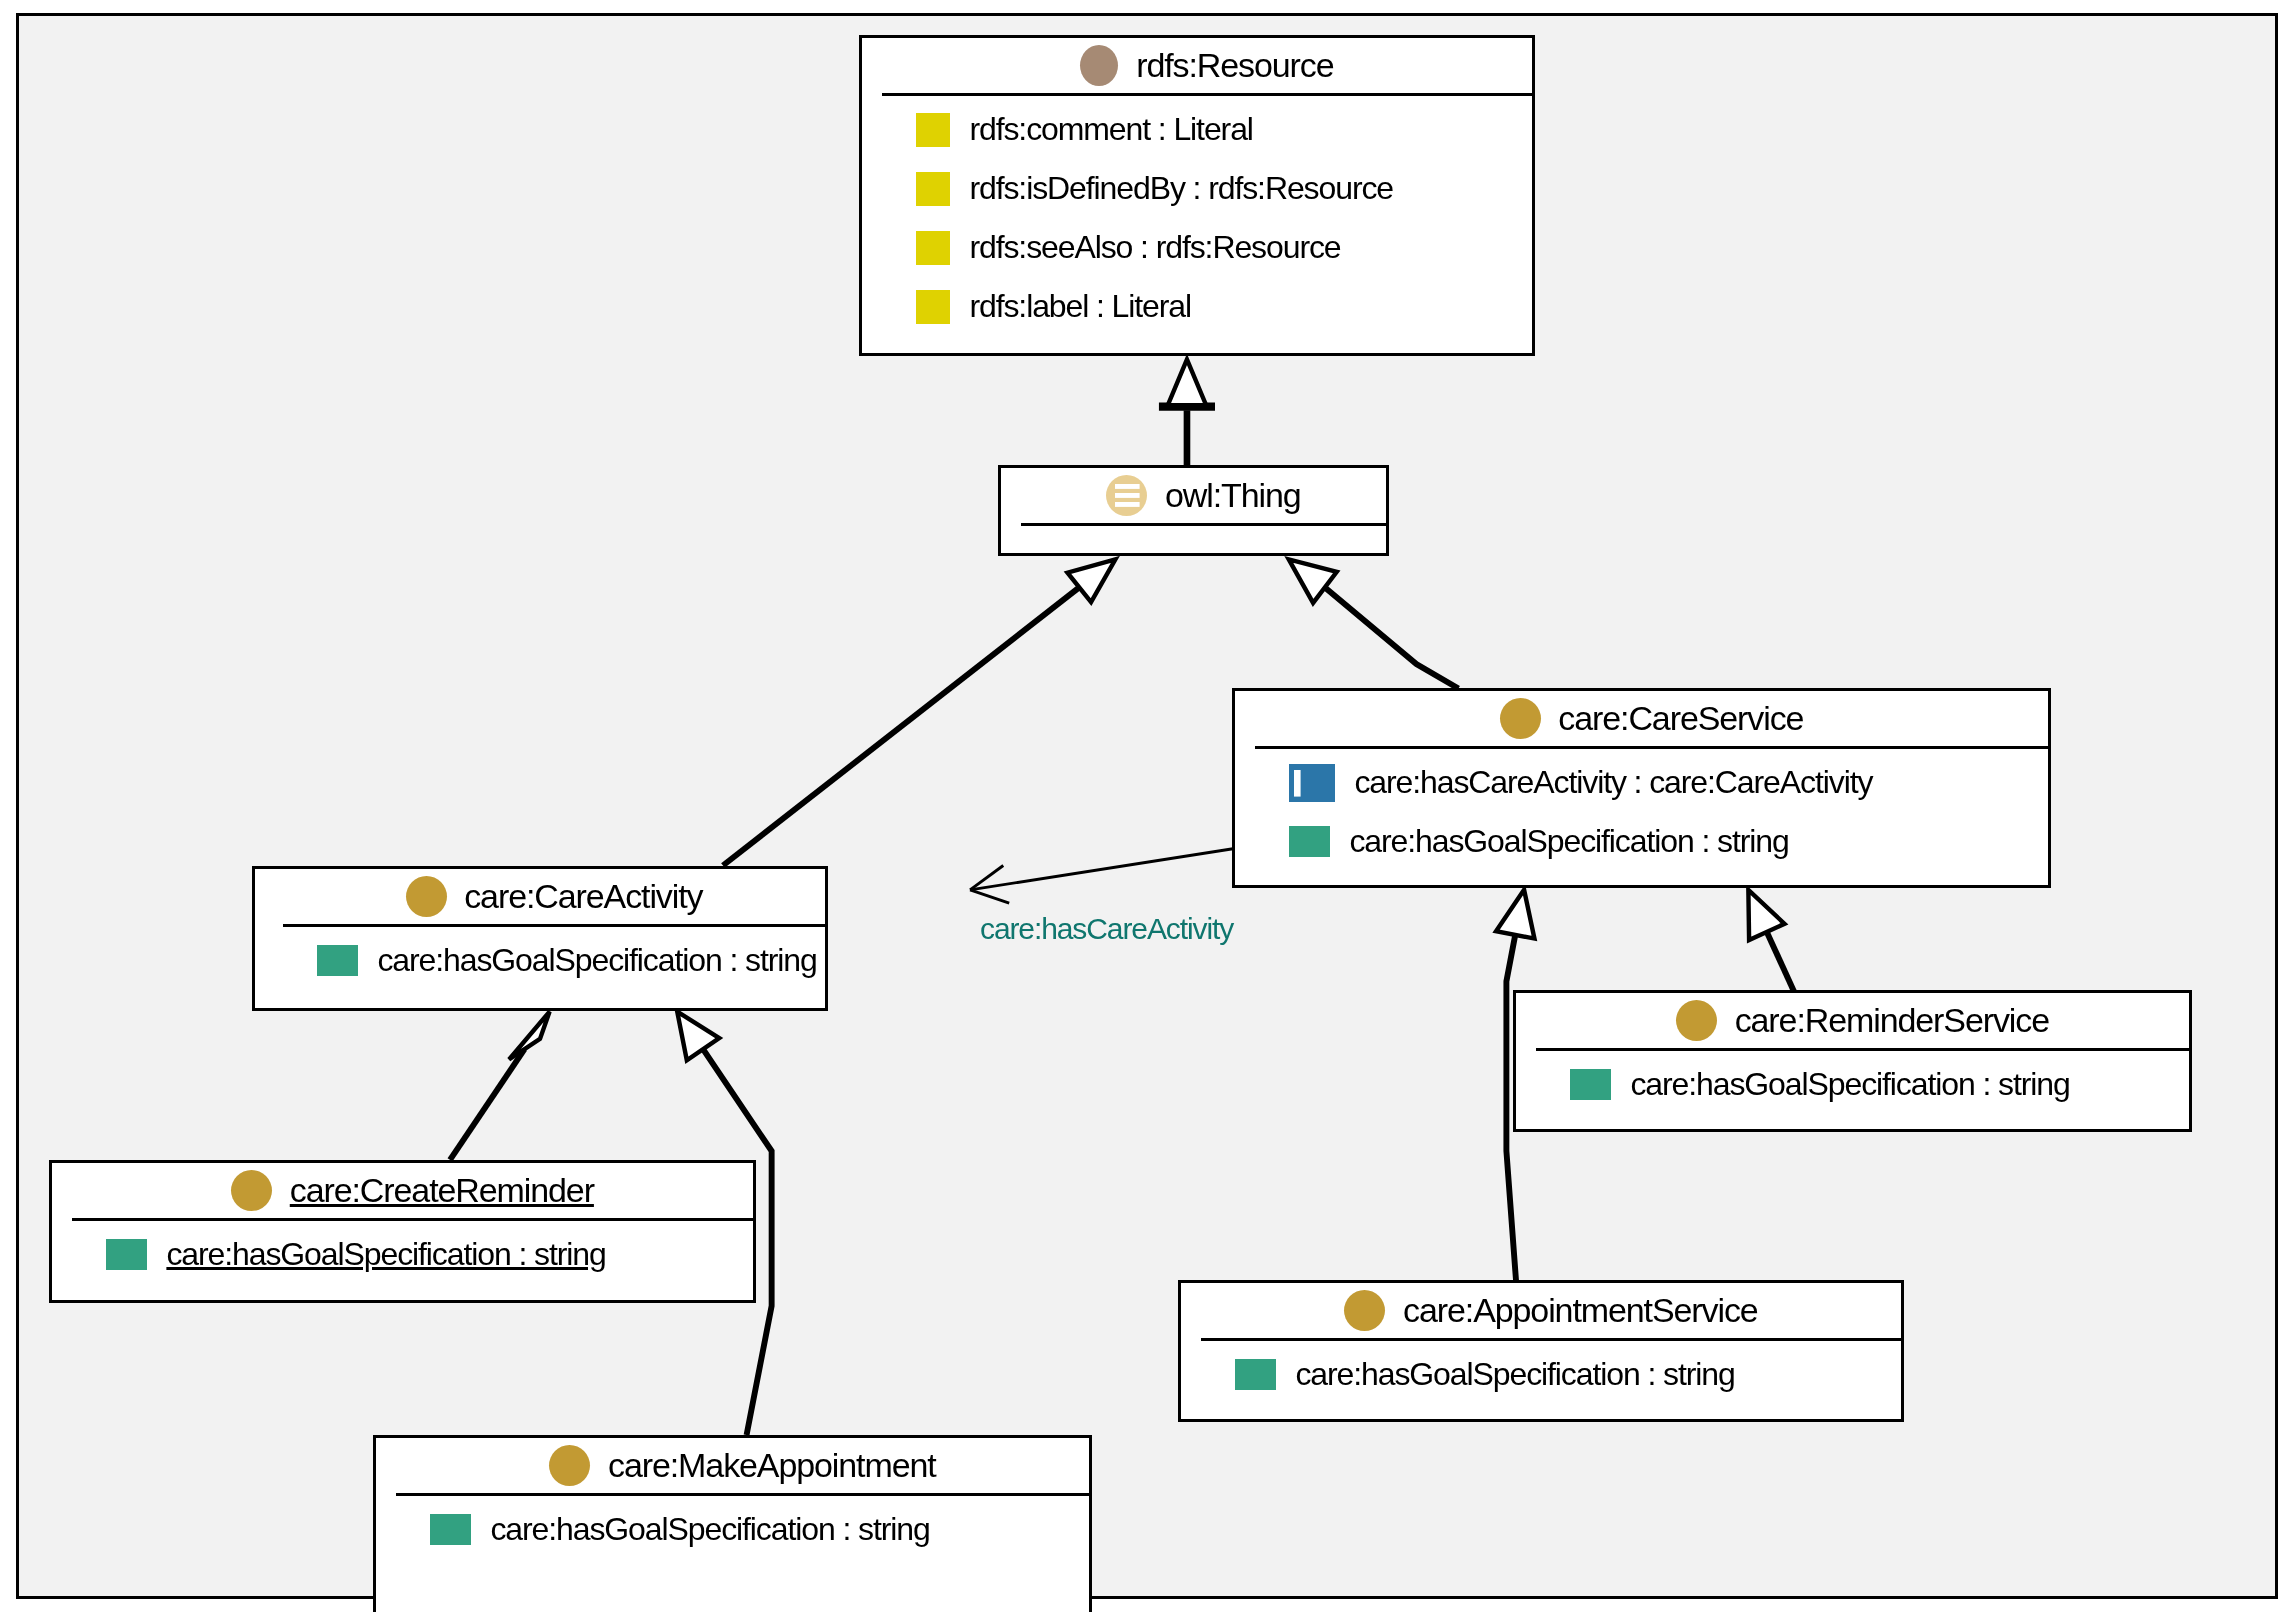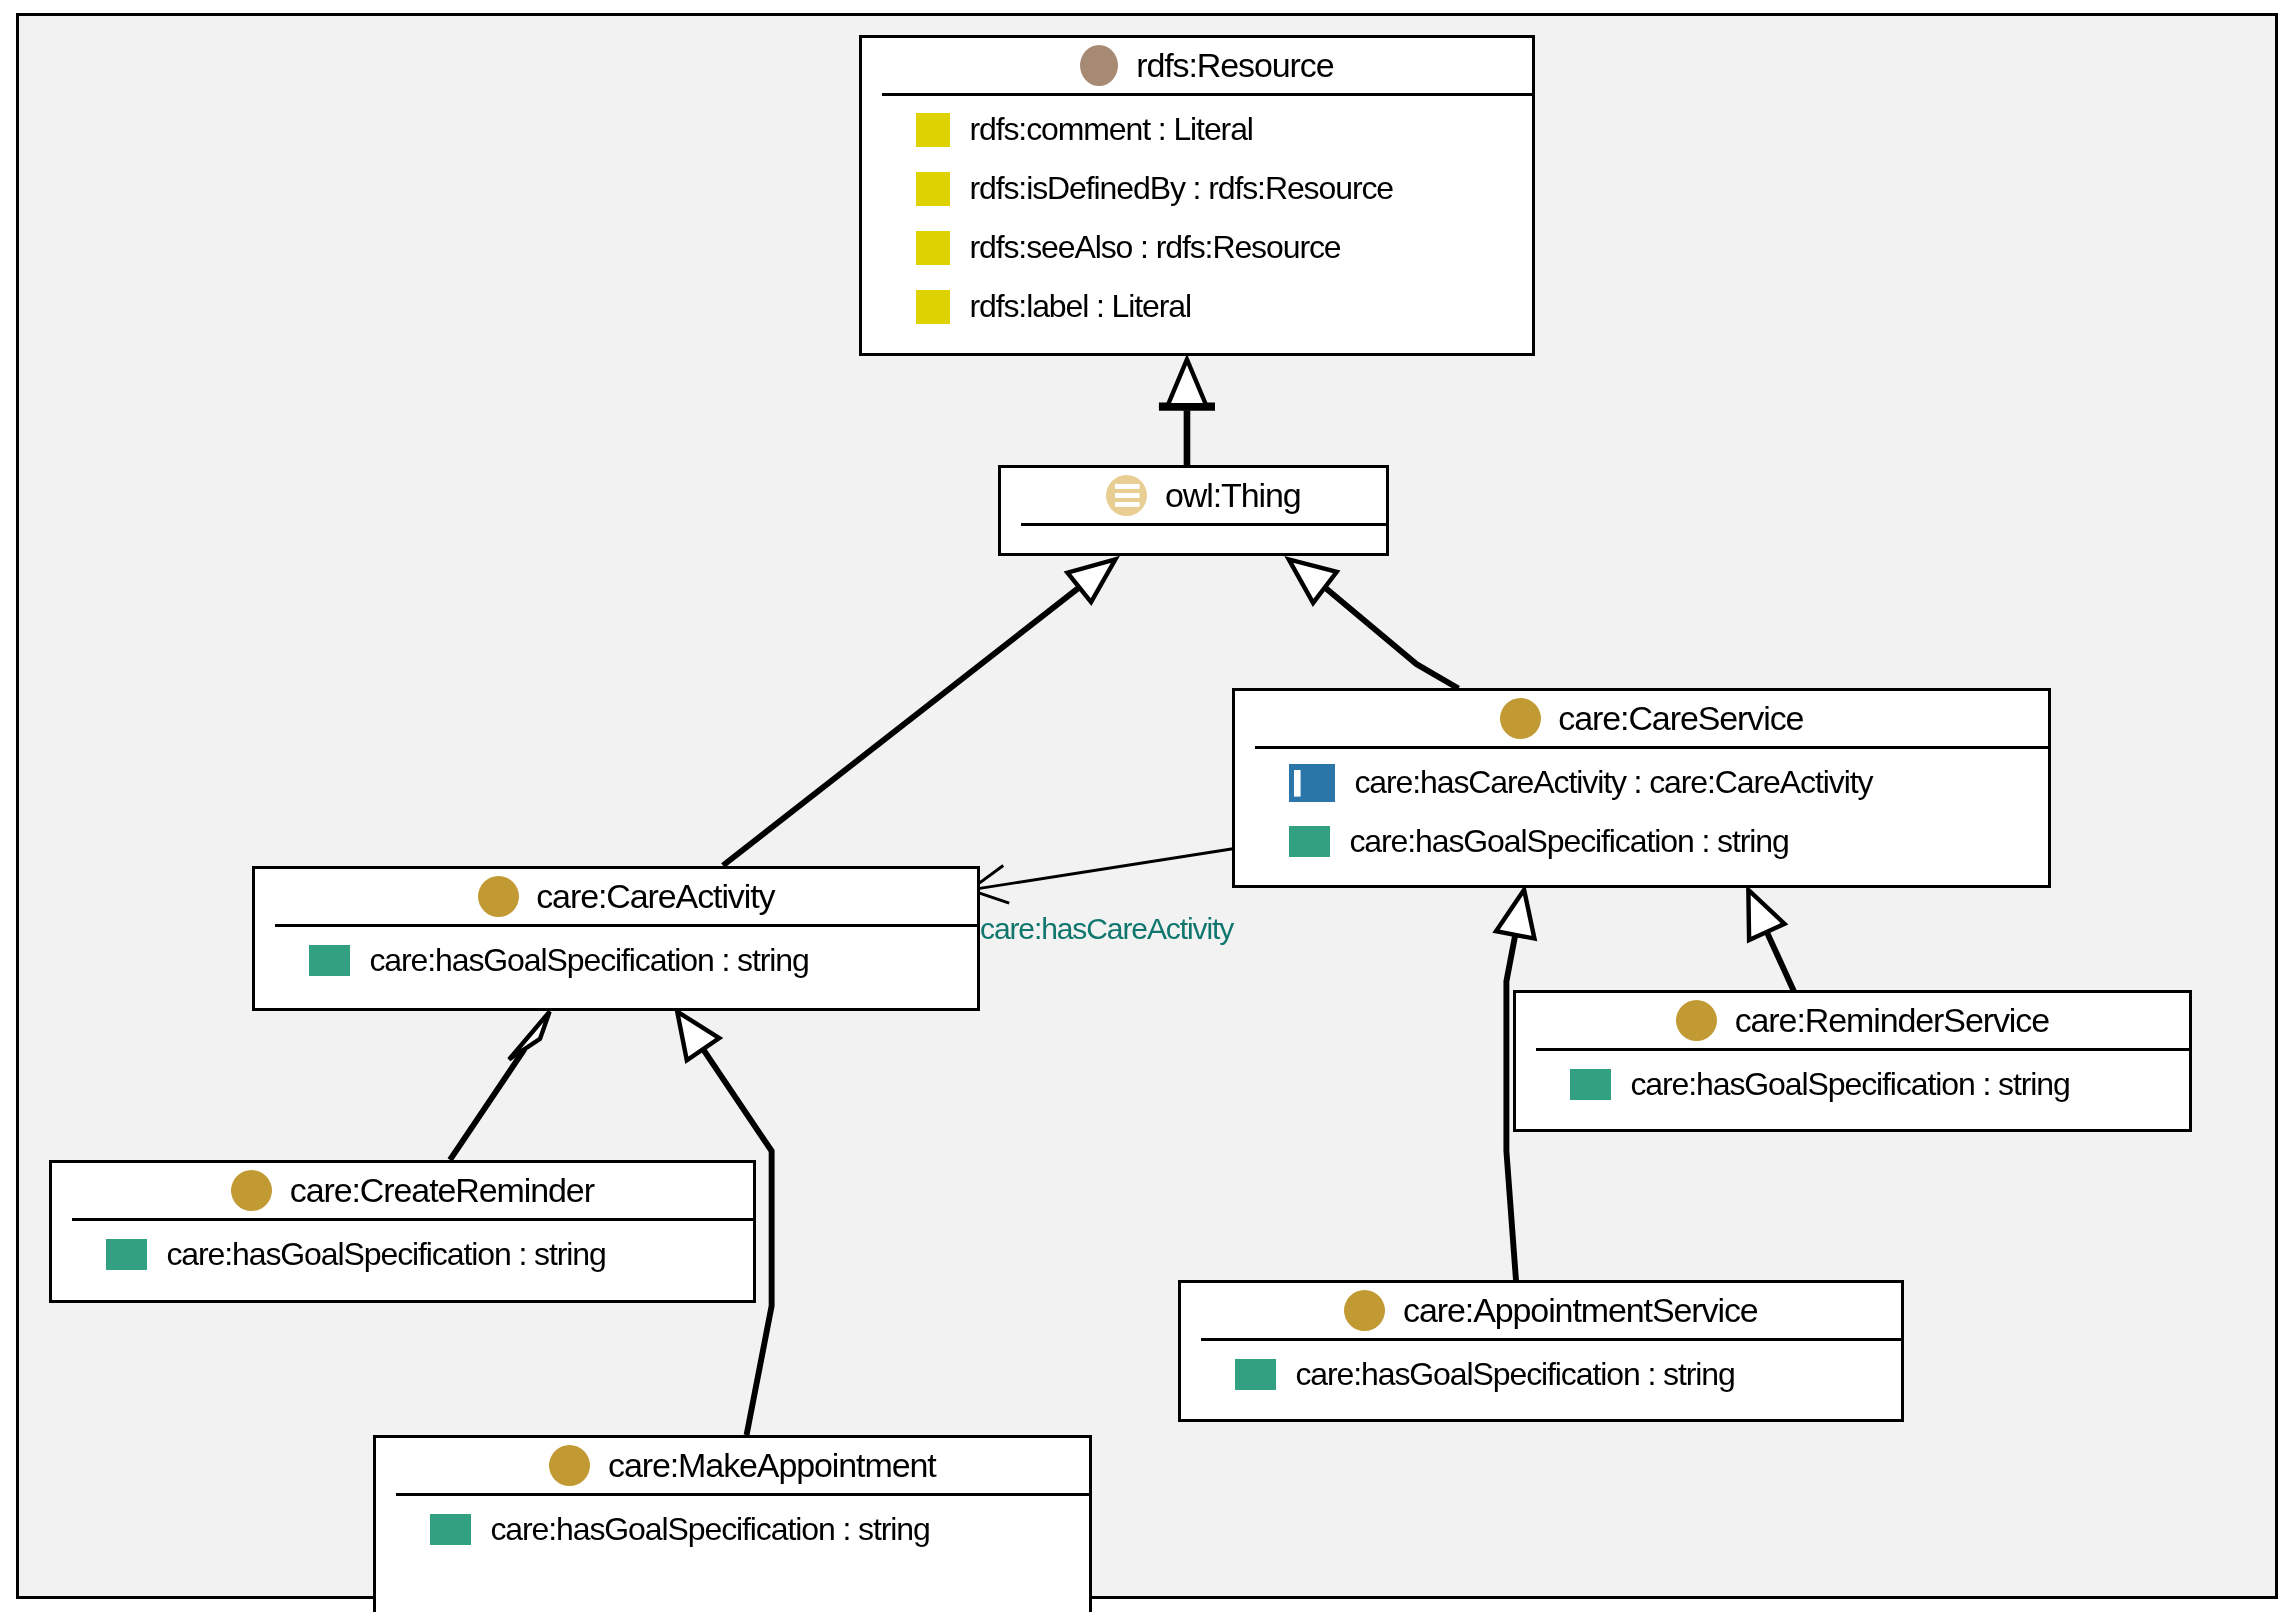--- a/index.html
+++ b/index.html
@@ -148,34 +148,34 @@
         <span class="icon ic-sq-blue"></span>
         <span>care:hasCareActivity : care:CareActivity</span>
       </div>
       <div class="attr">
         <span class="icon ic-sq-green"></span>
         <span>care:hasGoalSpecification : string</span>
       </div>
     </div>
   </div>
 
-  <div class="cls" style="left:252px;top:866px;width:728px;height:145px;">
+  <div class="cls" style="left:252px;top:866px;width:576px;height:145px;padding-left:8px;">
     <div class="title">
       <span class="icon ic-circle-gold"></span>
       <span>care:CareActivity</span>
     </div>
     <div class="attrs">
       <div class="attr">
         <span class="icon ic-sq-green"></span>
         <span>care:hasGoalSpecification : string</span>
       </div>
     </div>
   </div>
 
-  <div class="cls" style="left:49px;top:1160px;width:707px;height:143px;">
+  <div class="cls" style="left:49px;top:1160px;width:707px;height:143px;text-decoration:underline;">
     <div class="title">
       <span class="icon ic-circle-gold"></span>
       <span>care:CreateReminder</span>
     </div>
     <div class="attrs">
       <div class="attr">
         <span class="icon ic-sq-green"></span>
         <span>care:hasGoalSpecification : string</span>
       </div>
     </div>

